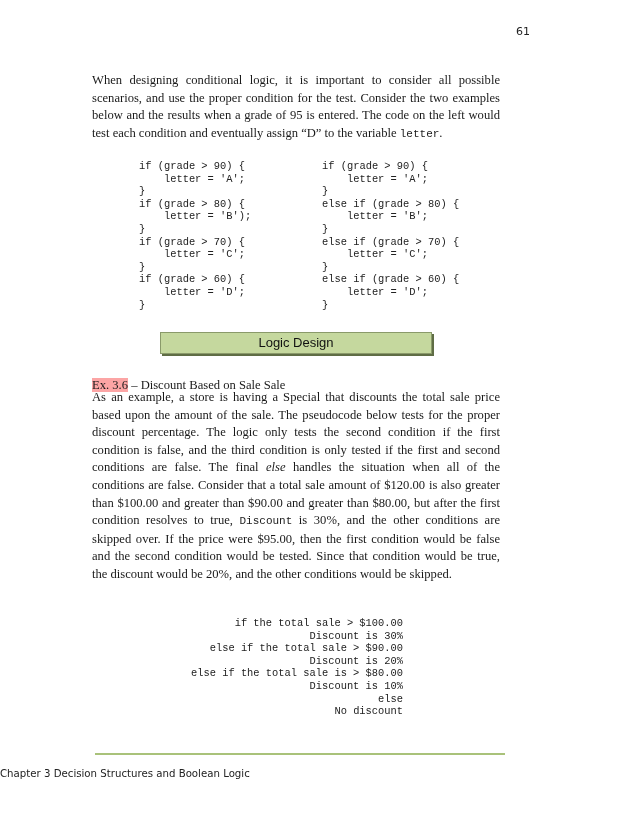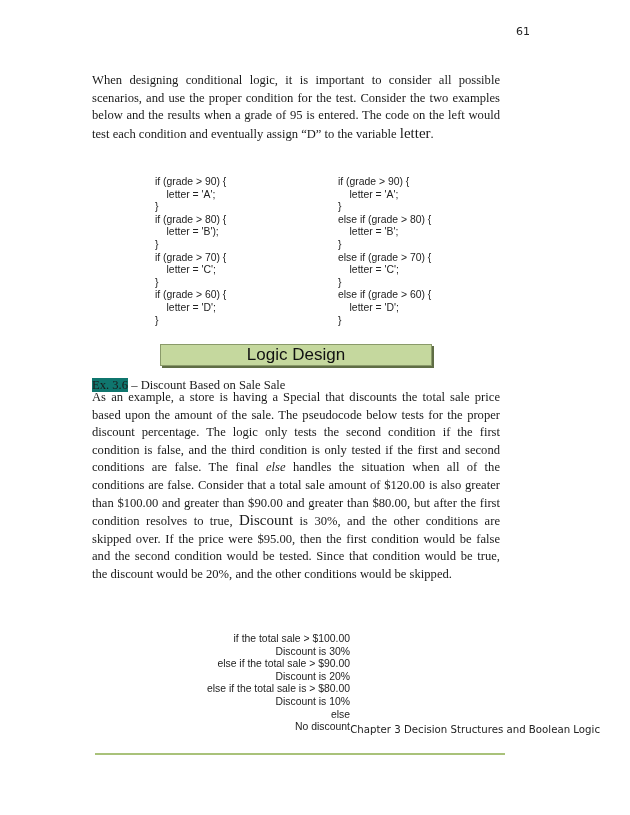--- a/index.html
+++ b/index.html
@@ -1,31 +1,31 @@
 <!DOCTYPE html>
 <html><head>
 <meta charset="utf-8">
 <style>
   html, body { margin: 0; padding: 0; background: #ffffff; }
   body { width: 630px; height: 815px; position: relative; overflow: hidden; color: #1a1a1a; }
   .page-number { position: absolute; top: 25px; left: 516px; font-family: "DejaVu Sans", sans-serif; font-size: 11px; color: #222; }
   .para { position: absolute; left: 92px; width: 408px; font-family: "Liberation Serif", serif; font-size: 12.6px; line-height: 17.6px; text-align: justify; }
-  .para .sans { font-family: Liberation Serif, serif; font-size: 15px; }
+  .para .sans { font-family: Liberation Mono, monospace; font-size: 11px; }
   .para em { font-style: italic; }
   #intro { top: 72px; }
-  .code { position: absolute; font-family: Liberation Sans, sans-serif; font-size: 10.4px; line-height: 12.6px; white-space: pre; color: #222; margin: 16px; }
+  .code { position: absolute; font-family: Liberation Mono, monospace; font-size: 10.4px; line-height: 12.6px; white-space: pre; color: #222; margin: 0; }
   #code-left { top: 160px; left: 139px; }
   #code-right { top: 160px; left: 322px; }
-  .caption-box { position: absolute; top: 344px; left: 160px; width: 270px; height: 20px; background: #c5d89e; border: 1px solid #8a9a6a; box-shadow: 2px 2px 0 #5f6d45; font-family: "Liberation Sans", sans-serif; font-size: 17px; text-align: center; line-height: 20px; color: #111; }
+  .caption-box { position: absolute; top: 332px; left: 160px; width: 270px; height: 20px; background: #c5d89e; border: 1px solid #8a9a6a; box-shadow: 2px 2px 0 #5f6d45; font-family: "Liberation Sans", sans-serif; font-size: 13px; text-align: center; line-height: 20px; color: #111; }
   .ex-heading { position: absolute; top: 378px; left: 92px; font-family: "Liberation Serif", serif; font-size: 12.6px; }
-  .ex-heading .hl { background: #0f766e; }
+  .ex-heading .hl { background: #fca5a5; }
   #body-para { top: 389px; }
   #pseudo { top: 617px; left: 191px; text-align: right; }
   .footer-rule { position: absolute; top: 753px; left: 95px; width: 410px; height: 2px; background: #a9c27a; }
-  .footer-text { position: absolute; top: 724px; left: 0; width: 600px; text-align: right; font-family: "DejaVu Sans", sans-serif; font-size: 10.2px; color: #222; }
+  .footer-text { position: absolute; top: 768px; left: 0; width: 600px; text-align: left; font-family: "DejaVu Sans", sans-serif; font-size: 10.2px; color: #222; }
 </style>
 </head>
 <body>
 
 <div class="page-number">61</div>
 
 <p class="para" id="intro" style="margin:0"><span>When designing conditional logic, it is important to consider all possible scenarios, and use the proper condition for the test.  Consider the two examples below and the results when a grade of 95 is entered.  The code on the left would test each condition and eventually assign “D” to the variable </span><span class="sans">letter</span><span>.</span></p>
 
 <pre class="code" id="code-left">if (grade &gt; 90) {
     letter = 'A';

